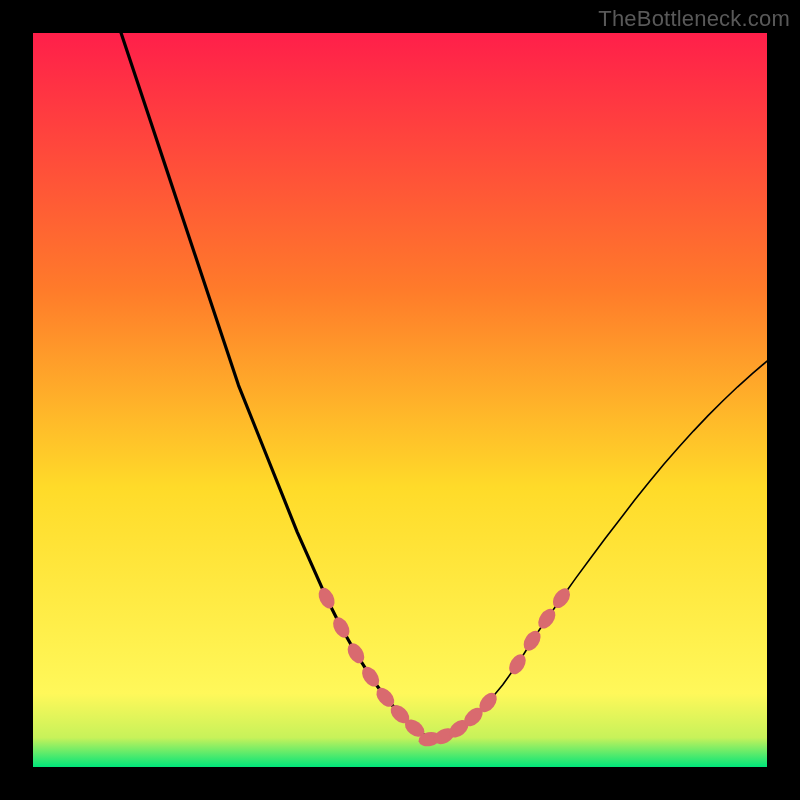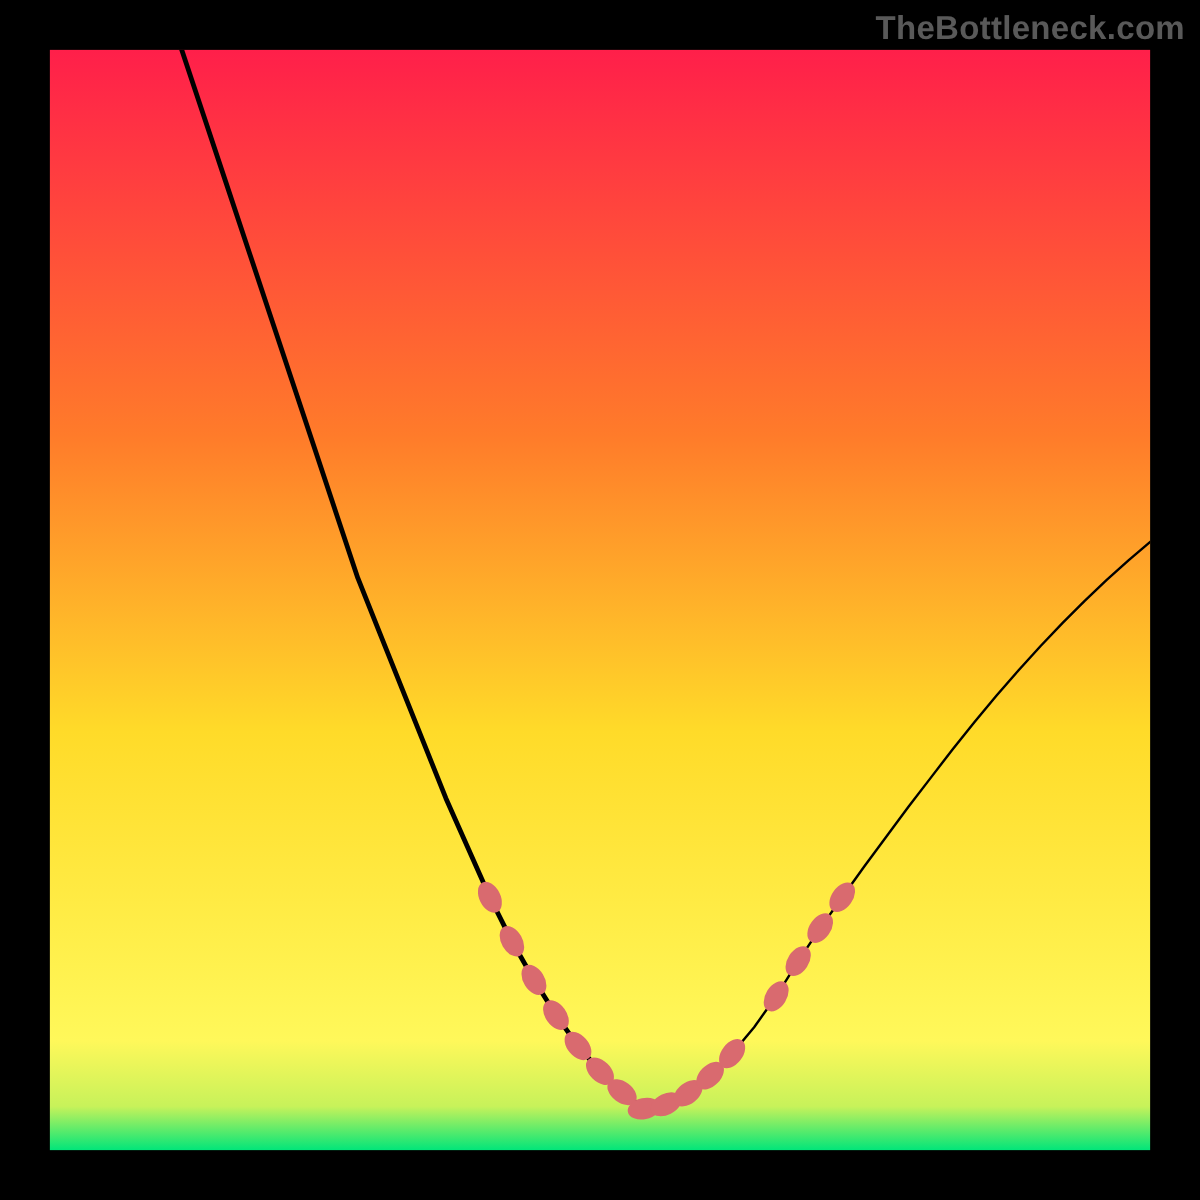--- a/index.html
+++ b/index.html
@@ -24,21 +24,21 @@
     width: 734px;
     height: 734px;
     overflow: hidden;
   }
   .watermark {
     position: absolute;
     top: 6px;
     right: 10px;
     color: #595959;
     font-size: 22px;
-    font-weight: 700;
+    font-weight: 400;
     letter-spacing: 0.2px;
     z-index: 20;
   }
   svg { display: block; }
 </style>
 </head>
 <body>
 
 <div class="outer">
   <div class="watermark">TheBottleneck.com</div>

